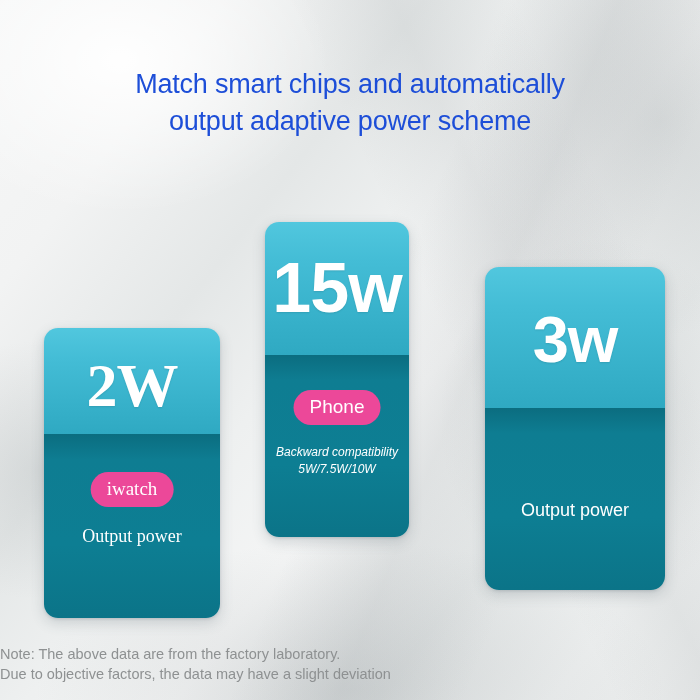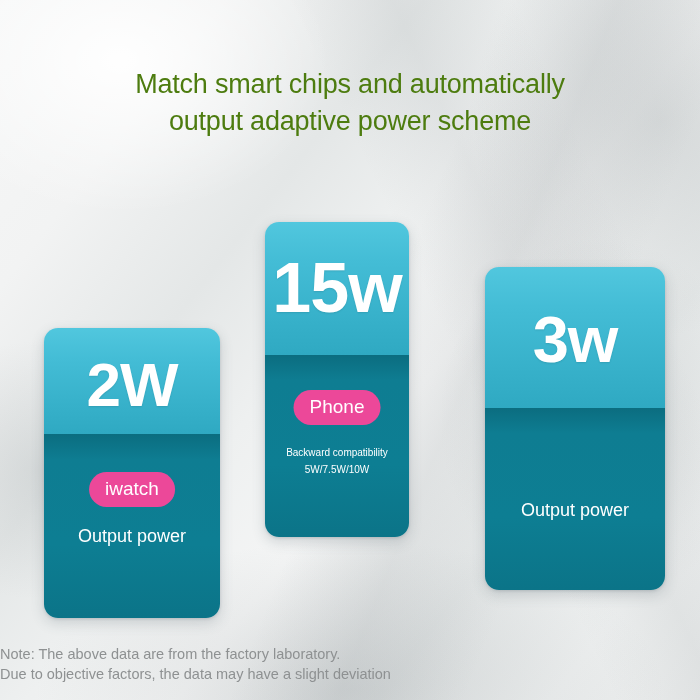--- a/index.html
+++ b/index.html
@@ -47,21 +47,21 @@
 
   
   #headline {
     position: absolute;
     top: 66px;
     left: 0;
     width: 700px;
     text-align: center;
     font-size: 27px;
     line-height: 37px;
-    color: #4d7c0f;
+    color: #1d4ed8;
     letter-spacing: -0.2px;
     font-weight: 400;
     z-index: 3;
   }
   #headline .ln { display: block; }
 
   
   #chart { position: absolute; inset: 0; z-index: 2; }
 
   .bar {
@@ -110,24 +110,24 @@
   .caption {
     position: absolute;
     left: 0; right: 0;
     text-align: center;
     color: #ffffff;
     font-size: 18px;
     line-height: 21px;
     font-weight: 400;
     padding: 0 4px;
   }
-  .caption.small { font-size: 10px; line-height: 17px; }
-
-  
-  #bar-iwatch  { left: 44px;  top: 328px; width: 176px; height: 290px; }
+  .caption.small { font-size: 12px; line-height: 17px; font-style: italic; }
+
+  
+  #bar-iwatch  { left: 44px;  top: 328px; width: 176px; height: 290px; font-family: Liberation Serif, serif; }
   #bar-iwatch  .seg-top { height: 106px; }
   #bar-iwatch  .seg-bot { height: 184px; }
   #bar-iwatch  .watts   { top: 26px;  font-size: 62px; }
   #bar-iwatch  .pill    { top: 144px; }
   #bar-iwatch  .caption { top: 198px; }
 
   #bar-phone   { left: 265px; top: 222px; width: 144px; height: 315px; }
   #bar-phone   .seg-top { height: 133px; }
   #bar-phone   .seg-bot { height: 182px; }
   #bar-phone   .watts   { top: 31px;  font-size: 70px; }

